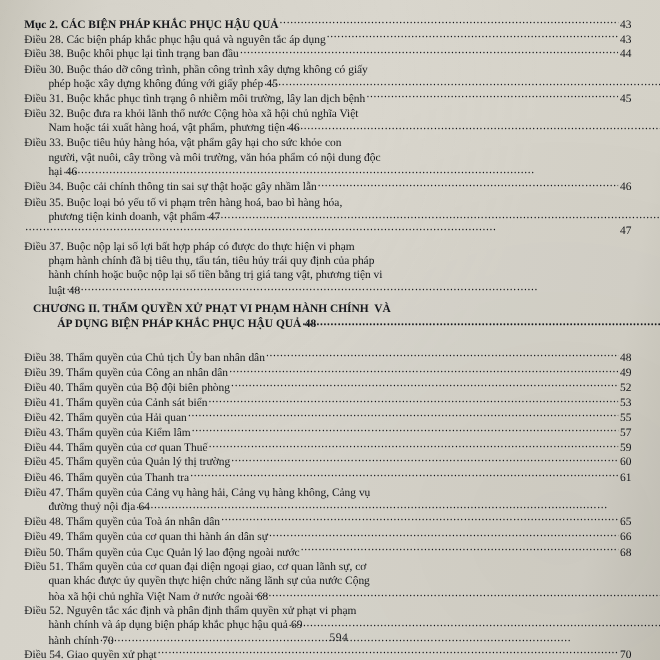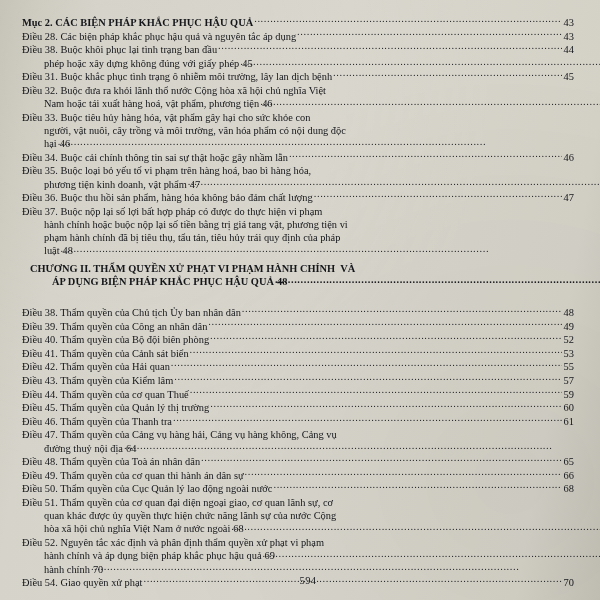--- a/index.html
+++ b/index.html
@@ -123,20 +123,23 @@
         </div>
       </div>
       <div class="entry">
         <div class="row">
           <span class="label">Điều 38. Buộc khôi phục lại tình trạng ban đầu</span>
           <span class="leader"></span>
           <span class="pg">44</span>
         </div>
       </div>
       <div class="entry">
+        <div class="row">
+          <span class="label">Điều 30. Buộc tháo dỡ công trình, phần công trình xây dựng không có giấy</span>
+        </div>
         <div class="row cont"><span class="label">phép hoặc xây dựng không đúng với giấy phép</span><span class="leader"></span><span class="pg">45</span></div>
       </div>
       <div class="entry">
         <div class="row">
           <span class="label">Điều 31. Buộc khắc phục tình trạng ô nhiễm môi trường, lây lan dịch bệnh</span>
           <span class="leader"></span>
           <span class="pg">45</span>
         </div>
       </div>
       <div class="entry">
@@ -160,31 +163,30 @@
         </div>
       </div>
       <div class="entry">
         <div class="row">
           <span class="label">Điều 35. Buộc loại bỏ yếu tố vi phạm trên hàng hoá, bao bì hàng hóa,</span>
         </div>
         <div class="row cont"><span class="label">phương tiện kinh doanh, vật phẩm</span><span class="leader"></span><span class="pg">47</span></div>
       </div>
       <div class="entry">
         <div class="row">
-          <span class="label">Điều 36. Buộc thu hồi sản phẩm, hàng hóa không bảo đảm chất lượng</span>
           <span class="leader"></span>
           <span class="pg">47</span>
         </div>
       </div>
       <div class="entry">
         <div class="row">
           <span class="label">Điều 37. Buộc nộp lại số lợi bất hợp pháp có được do thực hiện vi phạm</span>
         </div>
+        <div class="row cont"><span class="label">phạm hành chính đã bị tiêu thụ, tẩu tán, tiêu hủy trái quy định của pháp</span></div>
         <div class="row cont"><span class="label">hành chính hoặc buộc nộp lại số tiền bằng trị giá tang vật, phương tiện vi</span></div>
-        <div class="row cont"><span class="label">phạm hành chính đã bị tiêu thụ, tẩu tán, tiêu hủy trái quy định của pháp</span></div>
         <div class="row cont"><span class="label">luật</span><span class="leader"></span><span class="pg">48</span></div>
       </div>
       <div class="entry chapter" style="margin-top: 4px; margin-bottom: 18px;">
         <div class="row" style="padding-left: 8px;">
           <span class="label">CHƯƠNG II. THẨM QUYỀN XỬ PHẠT VI PHẠM HÀNH CHÍNH  VÀ</span>
         </div>
         <div class="row cont" style="padding-left: 30px;"><span class="label">ÁP DỤNG BIỆN PHÁP KHẮC PHỤC HẬU QUẢ</span><span class="leader"></span><span class="pg">48</span></div>
       </div>
       <div class="entry">
         <div class="row">

